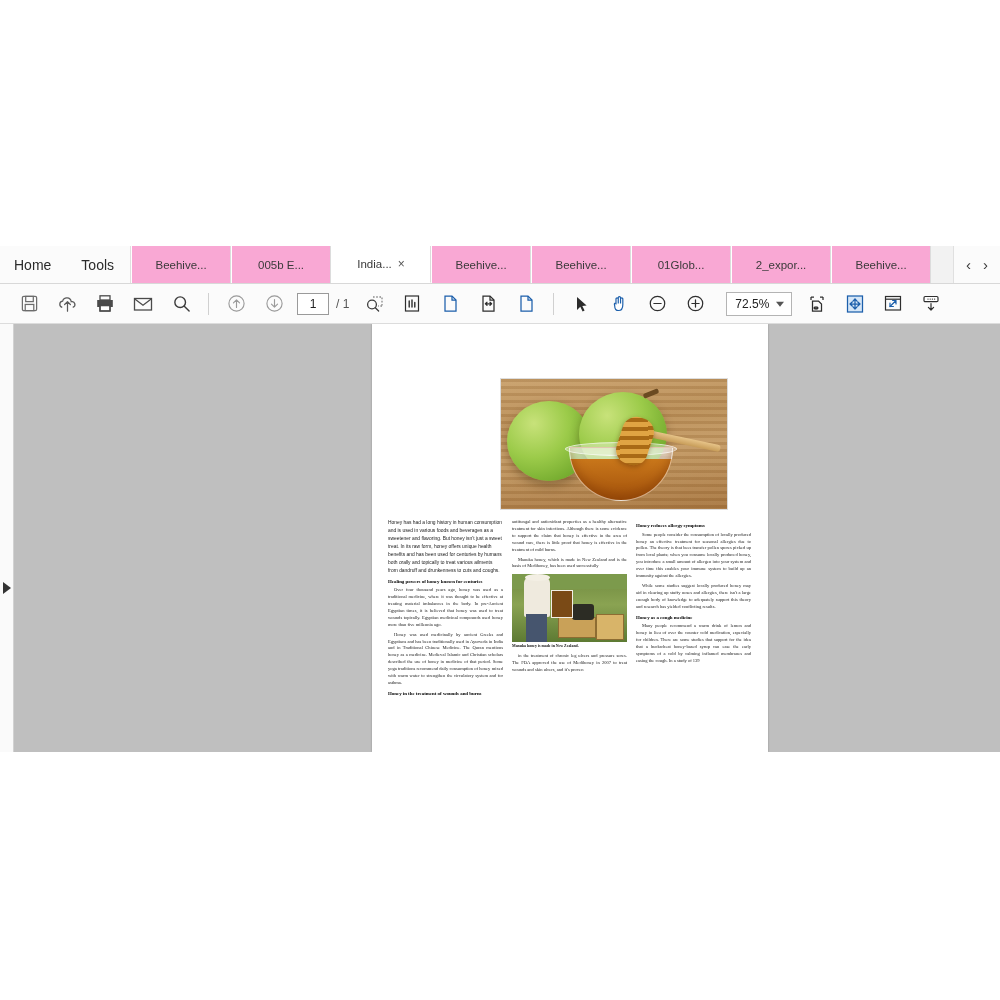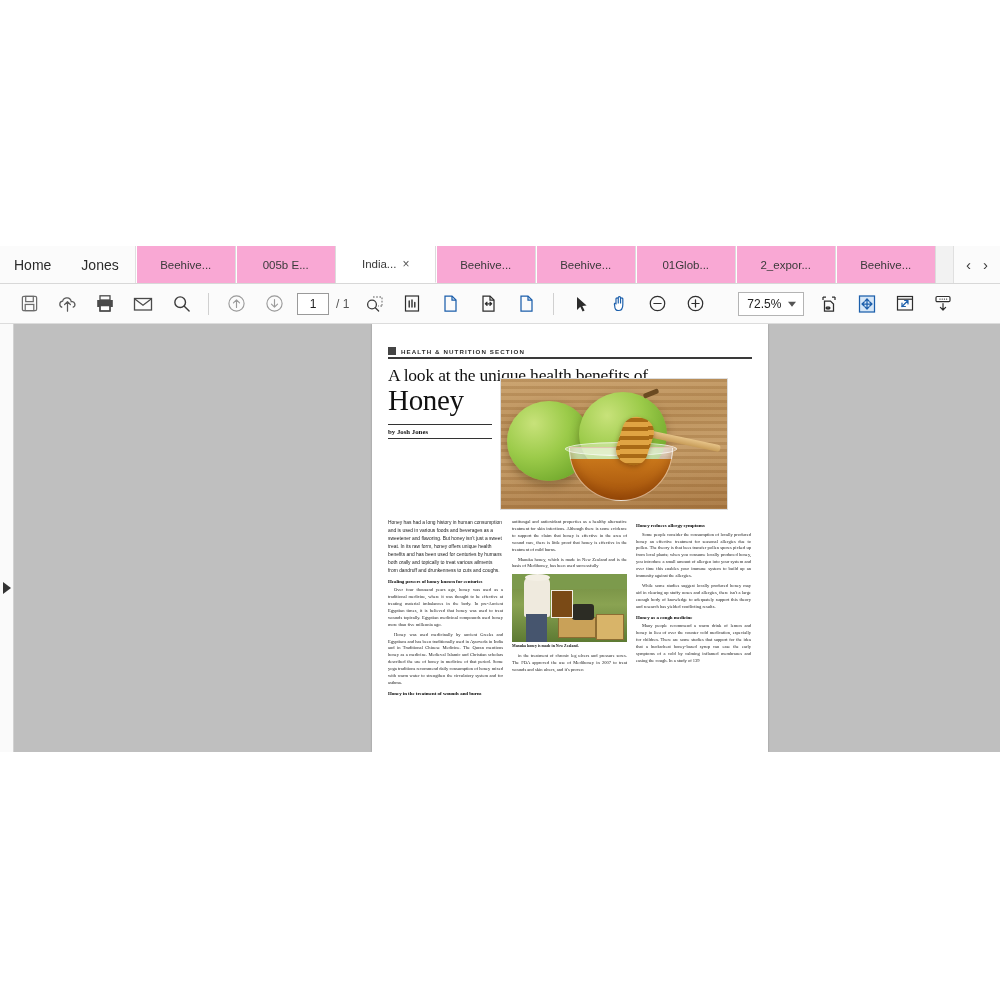--- a/index.html
+++ b/index.html
@@ -75,21 +75,21 @@
     display: flex; align-items: center; justify-content: center;
     font-size: 12px; color: #222; margin-left: 4px;
   }
   .page-total { font-size: 12px; color: #555; margin-left: 7px; }
 
   .zoom-select {
     width: 66px; height: 24px;
     border: 1px solid #b4b4b4; background: #fff;
     display: flex; align-items: center;
     font-size: 12px; color: #222;
-    padding-left: 8px; margin-left: 24px; position: relative;
+    padding-left: 8px; margin-left: 12px; position: relative;
   }
   .zoom-caret {
     position: absolute; right: 7px; top: 50%; transform: translateY(-45%);
     width: 0; height: 0;
     border-left: 4px solid transparent; border-right: 4px solid transparent;
     border-top: 5px solid #555;
   }
 
   
   .viewer {
@@ -268,21 +268,21 @@
 
 <div id="app">
 
   <div class="top-blank"></div>
 
   <div class="tabbar">
     <div class="menu-tab first">
       <span>Home</span>
     </div>
     <div class="menu-tab">
-      <span>Jones</span>
+      <span>Tools</span>
     </div>
 
     <div class="doc-tab">
       <span>Beehive...</span>
     </div>
     <div class="doc-tab">
       <span>005b E...</span>
     </div>
     <div class="doc-tab active">
       <span>India...</span>
@@ -485,35 +485,20 @@
 
   <div class="viewer">
 
     <div class="leftrail">
       <div class="expander"></div>
     </div>
 
     <div class="canvas-wrap">
       <div class="page-white">
 
-        <div class="mag">
-
-          <div class="sec-bar">
-            <span class="sec-square"></span>
-            <span class="sec-label">HEALTH &amp; NUTRITION SECTION</span>
-          </div>
-
-          <div class="headline">A look at the unique health benefits of</div>
-          <div class="headline-big">Honey</div>
-
-          <div class="byline-wrap">
-            <div class="byline-rule"></div>
-            <div class="byline">by Josh Jones</div>
-          </div>
-        </div>
 
         <div class="hero">
           <div class="grain"></div>
           <div class="apple a1"></div>
           <div class="apple a2"></div>
           <div class="stem"></div>
           <div class="bowl"></div>
           <div class="bowl-rim"></div>
           <div class="dipper-handle"></div>
           <div class="dipper-head"></div>

